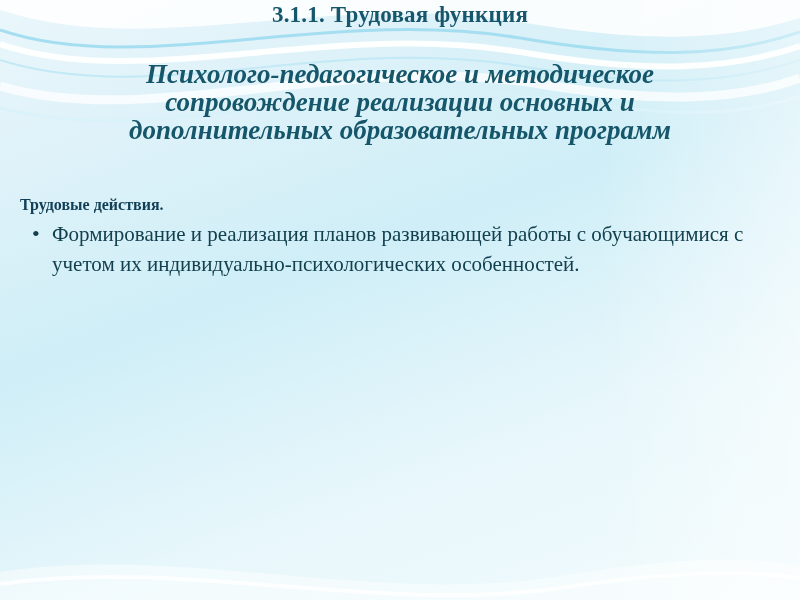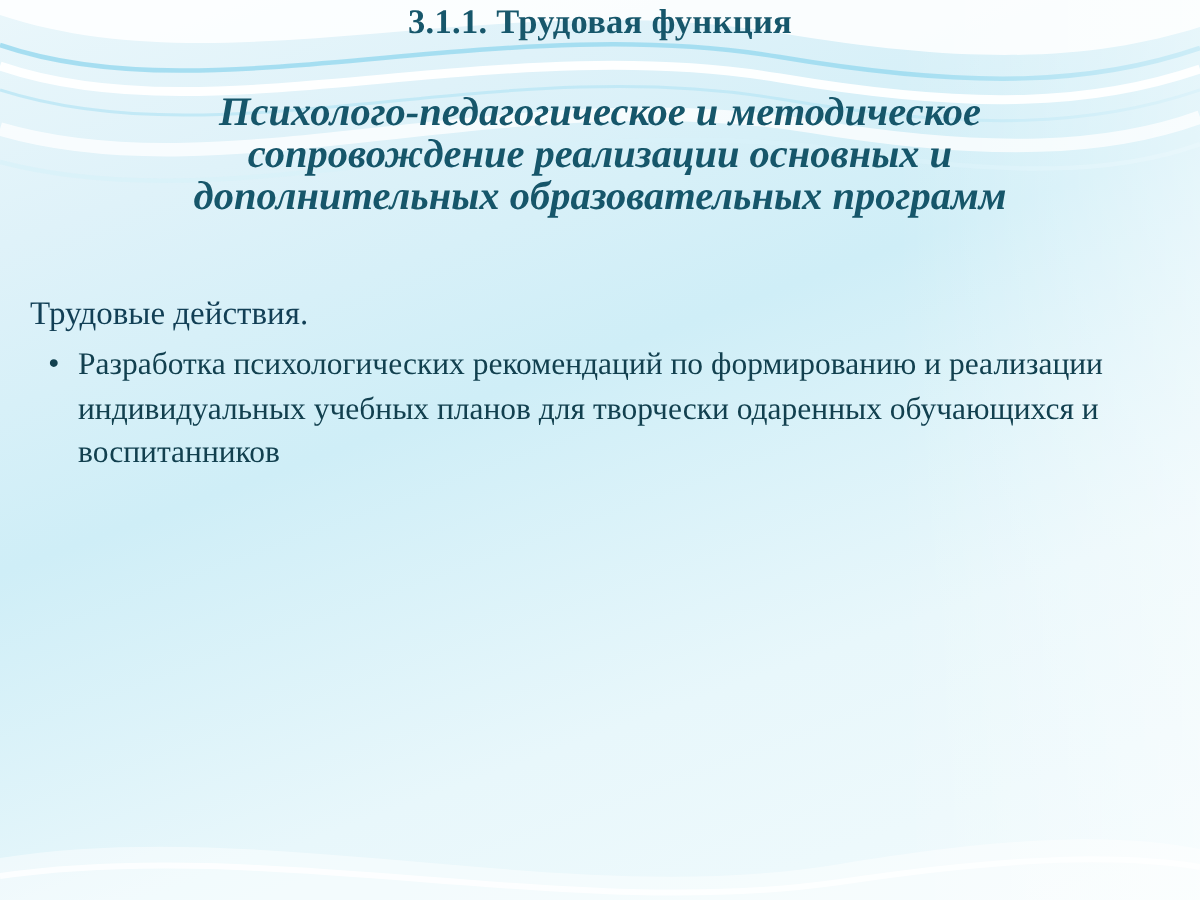--- a/index.html
+++ b/index.html
@@ -76,22 +76,22 @@
 
   .body {
     position: absolute;
     left: 18px;
     top: 196px;
     width: 766px;
   }
 
   .heading {
     font-family: "Liberation Serif", serif;
-    font-weight: normal;
-    font-size: 22px;
+    font-weight: bold;
+    font-size: 16px;
     color: #123f55;
     margin: 0 0 6px 0;
     padding-left: 2px;
   }
 
   ul.bullets {
     list-style: none;
     margin: 0;
     padding: 0;
   }
@@ -136,17 +136,17 @@
 
   <div class="side-glow"></div>
 
   <div class="slide-title">3.1.1. Трудовая функция</div>
 
   <div class="subtitle">Психолого-педагогическое и методическое сопровождение реализации основных и дополнительных образовательных программ</div>
 
   <div class="body">
     <p class="heading">Трудовые действия.</p>
     <ul class="bullets">
-      <li>Разработка психологических рекомендаций по формированию и реализации индивидуальных учебных планов для творчески одаренных обучающихся и воспитанников</li>
+      <li>Формирование и реализация планов развивающей работы с обучающимися с учетом их индивидуально-психологических особенностей.</li>
     </ul>
   </div>
 
 </div>
 
 </body></html>

